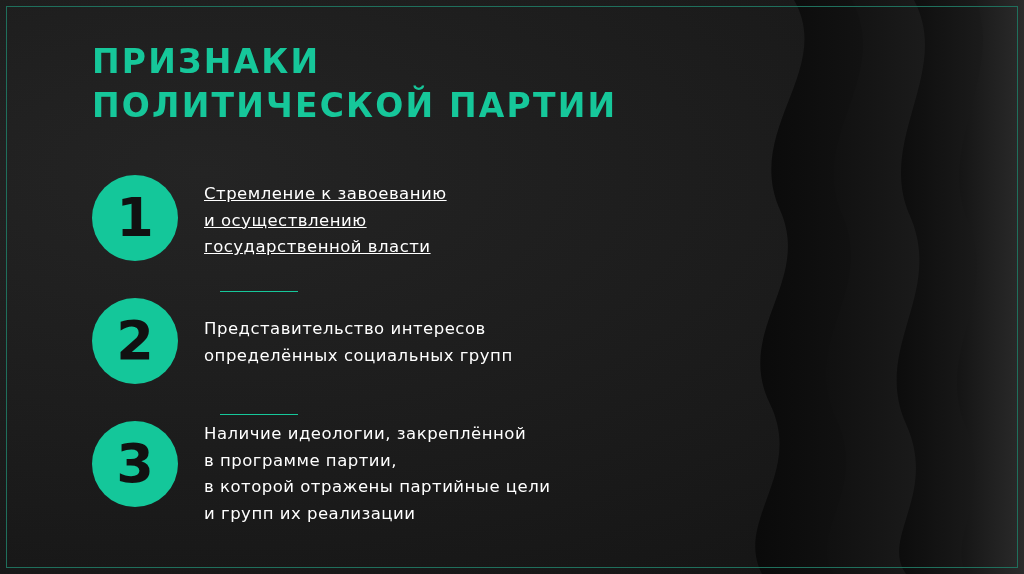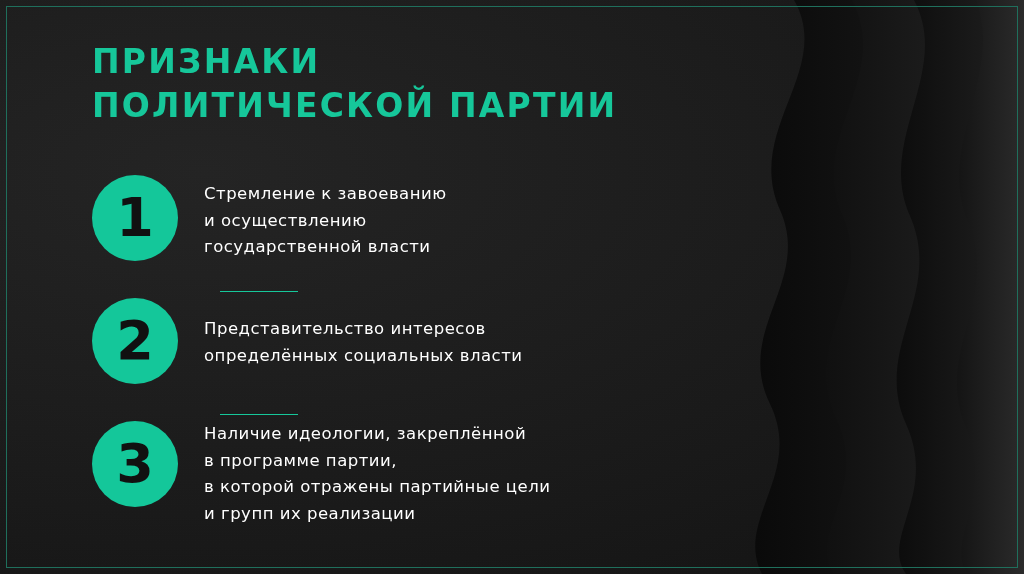--- a/index.html
+++ b/index.html
@@ -92,21 +92,21 @@
     margin-right: 26px;
   }
   .item-text {
     color: #ffffff;
     font-size: 16.5px;
     line-height: 1.62;
     letter-spacing: 0.5px;
     white-space: pre-line;
     padding-top: 12px;
   }
-  .item-1 .item-text { padding-top: 6px; }
+  .item-1 .item-text { padding-top: 6px; text-decoration: underline; }
   .item-2 .item-text { padding-top: 18px; }
   .item-3 .item-text { padding-top: 0px; }
 
   .divider {
     width: 78px;
     height: 1px;
     background: #16c79a;
     margin: 6px 0 6px 128px;
   }
 </style>
@@ -161,21 +161,21 @@
       <div class="item-text">Стремление к завоеванию
 и осуществлению
 государственной власти</div>
     </div>
 
     <div class="divider"></div>
 
     <div class="item item-2">
       <div class="badge">2</div>
       <div class="item-text">Представительство интересов
-определённых социальных власти</div>
+определённых социальных групп</div>
     </div>
 
     <div class="divider"></div>
 
     <div class="item item-3">
       <div class="badge">3</div>
       <div class="item-text">Наличие идеологии, закреплённой
 в программе партии,
 в которой отражены партийные цели
 и групп их реализации</div>

